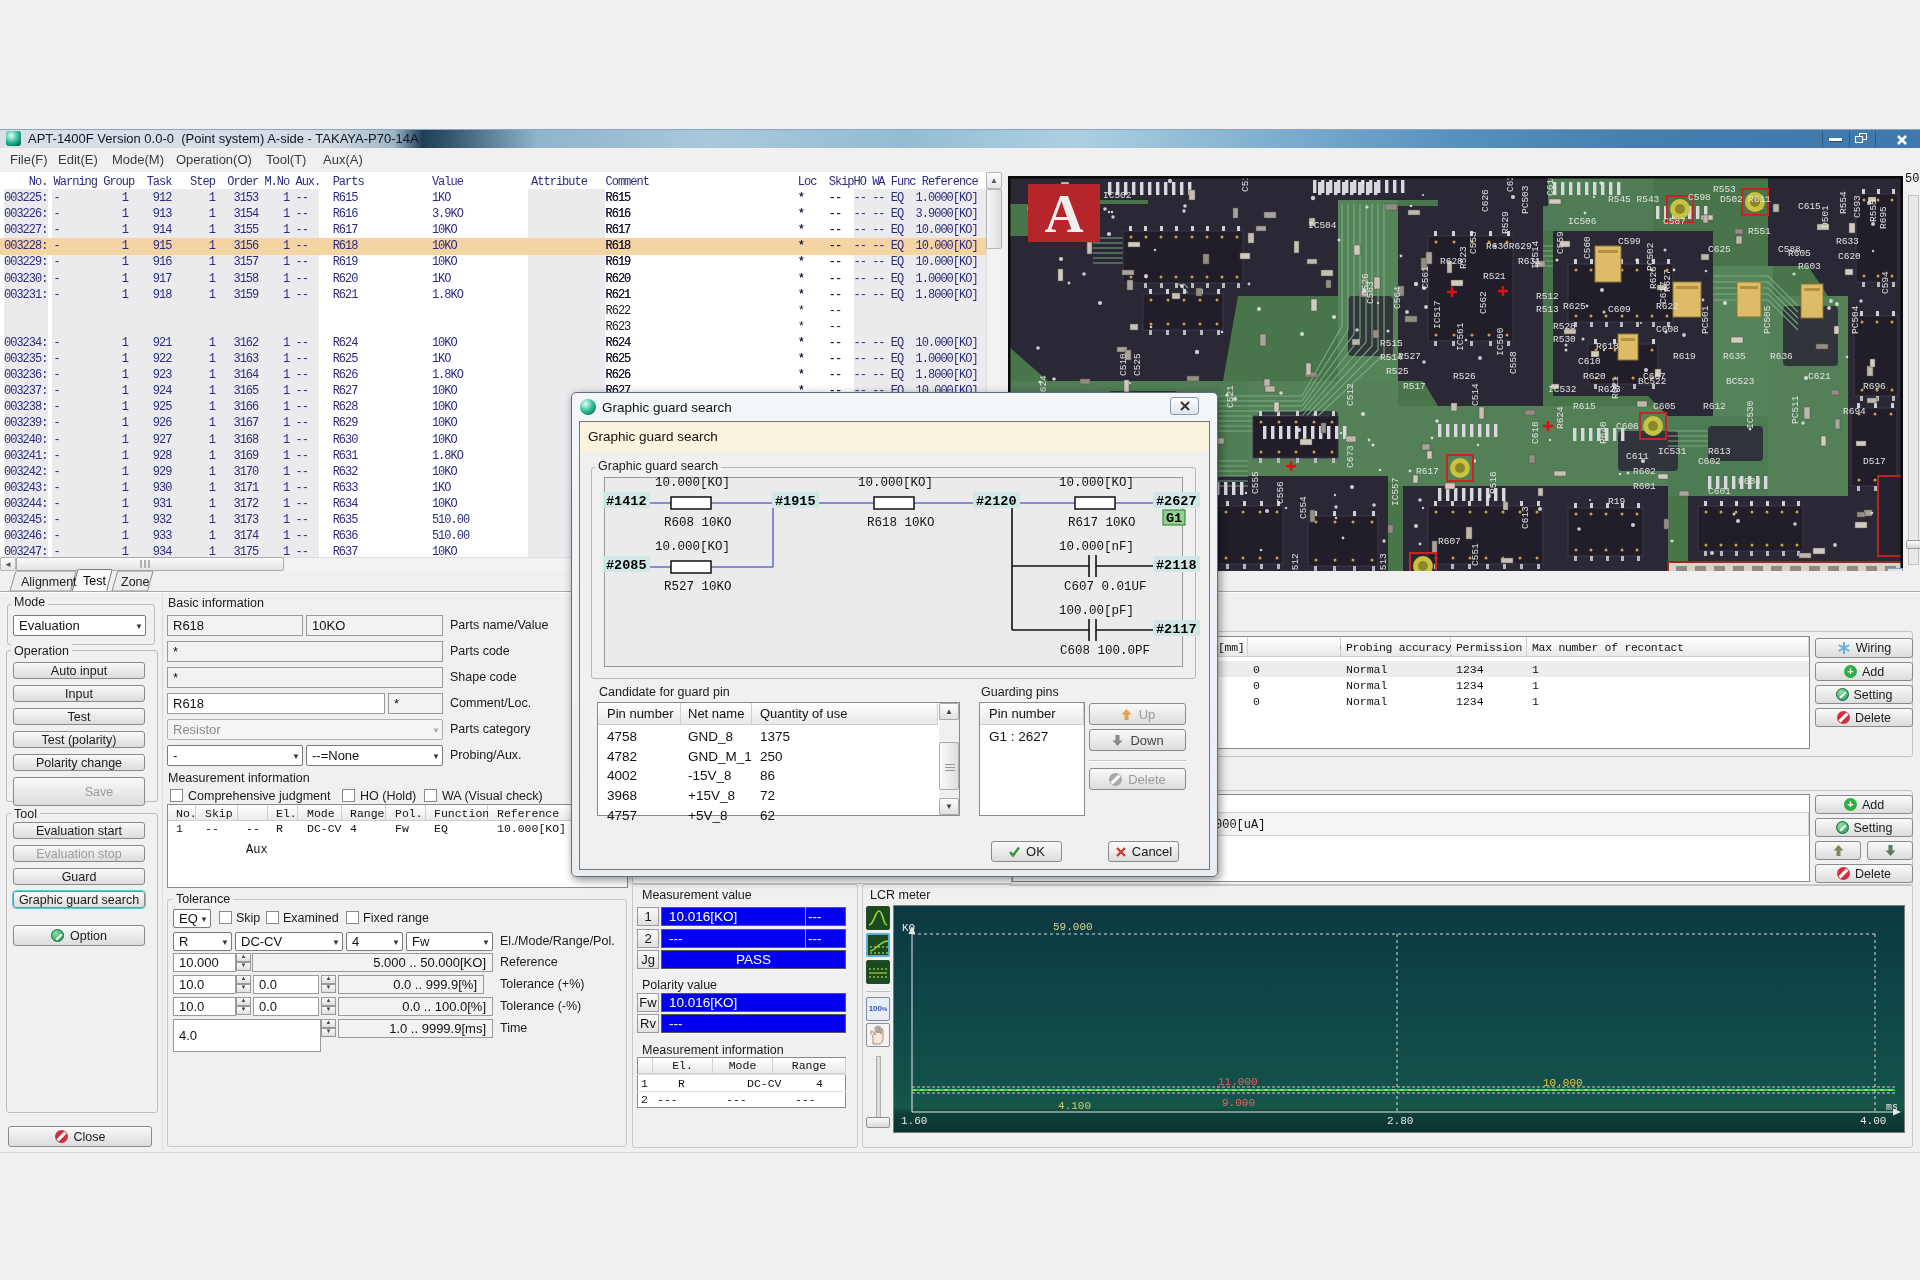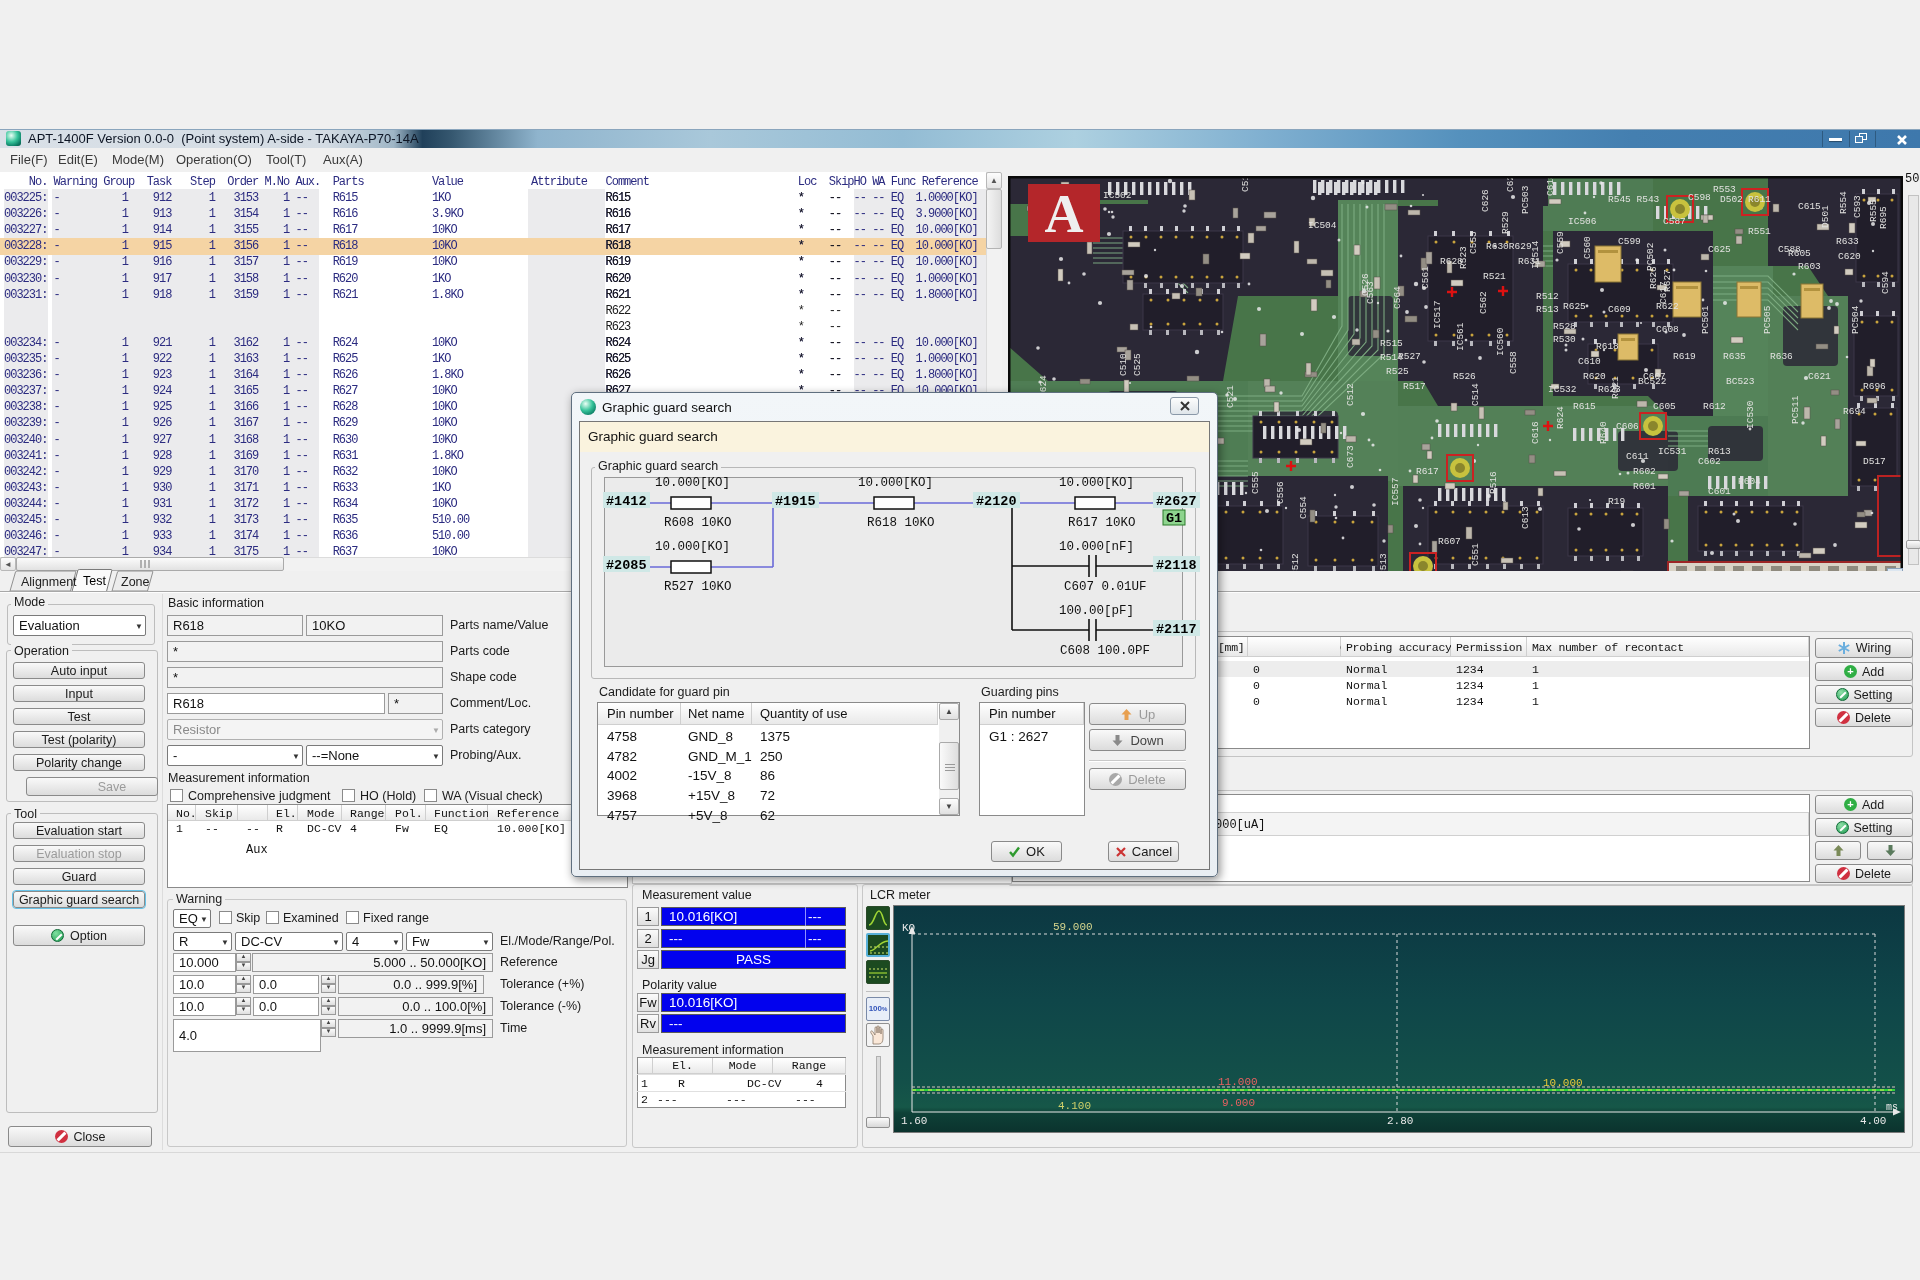--- a/index.html
+++ b/index.html
@@ -1132,21 +1132,21 @@
 <div class="gbox" style="left:7px;top:604px;width:148px;height:41px;"></div>
 <div class="glabel" style="left:11px;top:595px;">Mode</div>
 <div class="combo" style="left:13px;top:615px;width:133px;height:21px;">Evaluation<span class="ar">▼</span></div>
 <div class="gbox" style="left:6px;top:650px;width:152px;height:152px;"></div>
 <div class="glabel" style="left:11px;top:644px;">Operation</div>
 <div class="btn" style="left:13px;top:662px;width:132px;height:17px;">Auto input</div>
     <div class="btn" style="left:13px;top:685px;width:132px;height:17px;">Input</div>
     <div class="btn" style="left:13px;top:708px;width:132px;height:17px;">Test</div>
     <div class="btn" style="left:13px;top:731px;width:132px;height:17px;">Test (polarity)</div>
     <div class="btn" style="left:13px;top:754px;width:132px;height:17px;">Polarity change</div>
-    <div class="btn dis" style="left:26px;top:777px;width:132px;height:19px;padding-left:40px;">Save</div>
+    <div class="btn dis" style="left:13px;top:777px;width:132px;height:29px;padding-left:40px;">Save</div>
 <div class="gbox" style="left:6px;top:813px;width:152px;height:300px;"></div>
 <div class="glabel" style="left:11px;top:807px;">Tool</div>
 <div class="btn" style="left:13px;top:822px;width:132px;height:17px;">Evaluation start</div>
 <div class="btn dis" style="left:13px;top:845px;width:132px;height:17px;">Evaluation stop</div>
 <div class="btn" style="left:13px;top:868px;width:132px;height:17px;">Guard</div>
 <div class="btn" style="left:13px;top:891px;width:132px;height:17px;outline:1.5px solid #66c2e8;outline-offset:0px;">Graphic guard search</div>
 <div class="btn" style="left:13px;top:925px;width:132px;height:21px;"><span style="display:inline-block;width:13px;height:13px;border-radius:50%;background:radial-gradient(circle at 35% 30%,#7fe0a0,#1d9a50);margin-right:6px;border:1px solid #0d6a35;position:relative;">
         <span style="position:absolute;left:3px;top:6px;width:8px;height:2px;background:#fff;transform:rotate(-45deg);"></span>
       </span>Option</div>
 <div class="btn" style="left:8px;top:1126px;width:144px;height:21px;"><span style="display:inline-block;width:13px;height:13px;border-radius:50%;background:#d03040;margin-right:6px;position:relative;">
@@ -1199,21 +1199,21 @@
     <div class="abs mono" style="left:176px;top:822px;font-size:11.5px;color:#111;">1</div>
     <div class="abs mono" style="left:205px;top:822px;font-size:11.5px;color:#111;">--</div>
     <div class="abs mono" style="left:246px;top:822px;font-size:11.5px;color:#111;">--</div>
     <div class="abs mono" style="left:276px;top:822px;font-size:11.5px;color:#111;">R</div>
     <div class="abs mono" style="left:307px;top:822px;font-size:11.5px;color:#111;">DC-CV</div>
     <div class="abs mono" style="left:350px;top:822px;font-size:11.5px;color:#111;">4</div>
     <div class="abs mono" style="left:395px;top:822px;font-size:11.5px;color:#111;">Fw</div>
     <div class="abs mono" style="left:434px;top:822px;font-size:11.5px;color:#111;">EQ</div>
     <div class="abs mono" style="left:497px;top:822px;font-size:11.5px;color:#111;">10.000[KO]</div>
 <div class="gbox" style="left:167px;top:899px;width:460px;height:248px;border-color:#c8c8c8;"></div>
-<div class="glabel" style="left:173px;top:892px;">Warning</div>
+<div class="glabel" style="left:173px;top:892px;">Tolerance</div>
 <div class="combo" style="left:173px;top:909px;width:38px;height:19px;">EQ<span class="ar">▼</span></div>
 <div class="cb" style="left:219px;top:911px;"></div>
     <div class="lbl" style="left:236px;top:911px;">Skip</div>
 <div class="cb" style="left:266px;top:911px;"></div>
     <div class="lbl" style="left:283px;top:911px;">Examined</div>
 <div class="cb" style="left:346px;top:911px;"></div>
     <div class="lbl" style="left:363px;top:911px;">Fixed range</div>
 <div class="combo" style="left:173px;top:932px;width:59px;height:19px;">R<span class="ar">▼</span></div>
 <div class="combo" style="left:235px;top:932px;width:108px;height:19px;">DC-CV<span class="ar">▼</span></div>
 <div class="combo" style="left:346px;top:932px;width:57px;height:19px;">4<span class="ar">▼</span></div>

